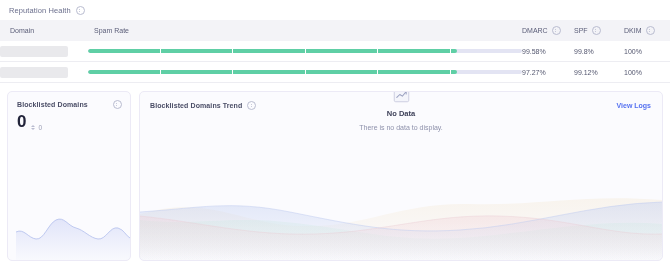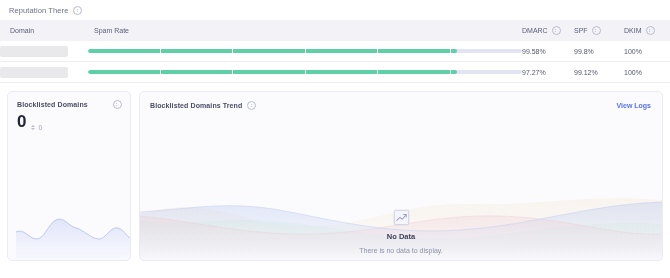--- a/index.html
+++ b/index.html
@@ -244,21 +244,21 @@
     text-decoration: none;
     cursor: pointer;
   }
 
   .trend-body {
     position: absolute;
     inset: 0;
     display: flex;
     flex-direction: column;
     align-items: center;
-    justify-content: flex-end;
+    justify-content: flex-start;
     pointer-events: none;
   }
   .empty-block {
     display: flex;
     flex-direction: column;
     align-items: center;
     transform: translateY(-6px);
   }
   .empty-icon {
     width: 17px;
@@ -283,21 +283,21 @@
     bottom: 0;
     height: 70px;
   }
 </style>
 </head>
 <body>
 
 <div class="page">
 
   <div class="section-head">
-    <span class="section-title">Reputation There</span>
+    <span class="section-title">Reputation Health</span>
     <span class="info-icon"></span>
   </div>
 
   <table class="rep-table">
     <thead>
       <tr>
         <th class="col-domain">
           <div class="th-inner">
             <span>Domain</span>
           </div>

